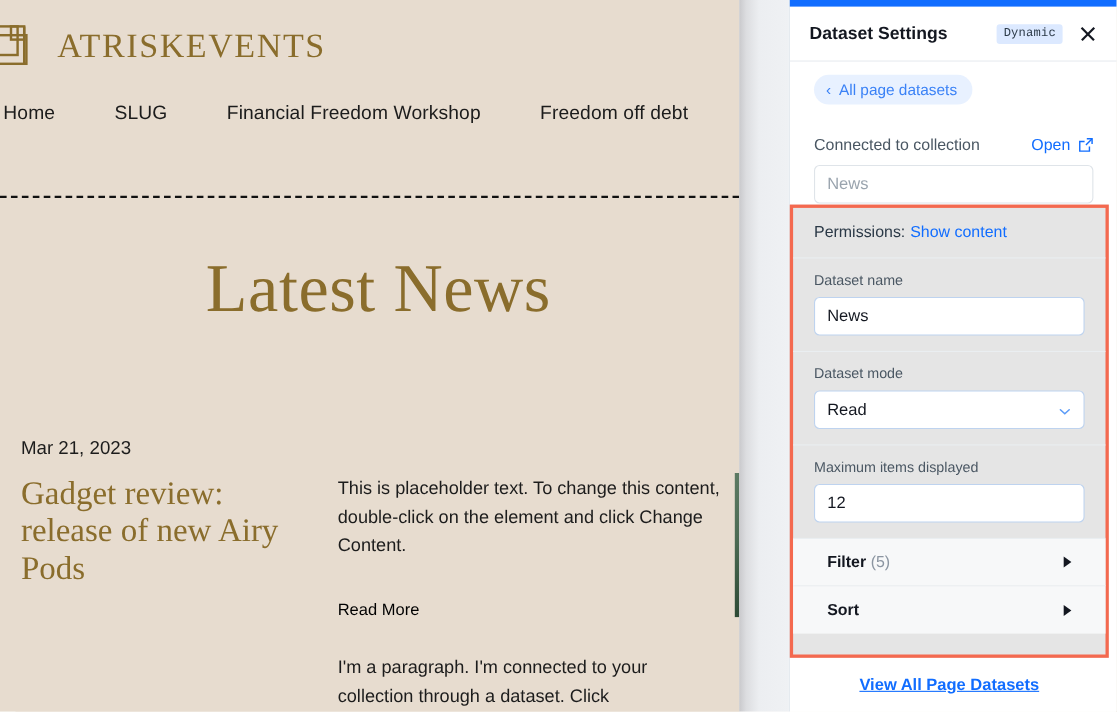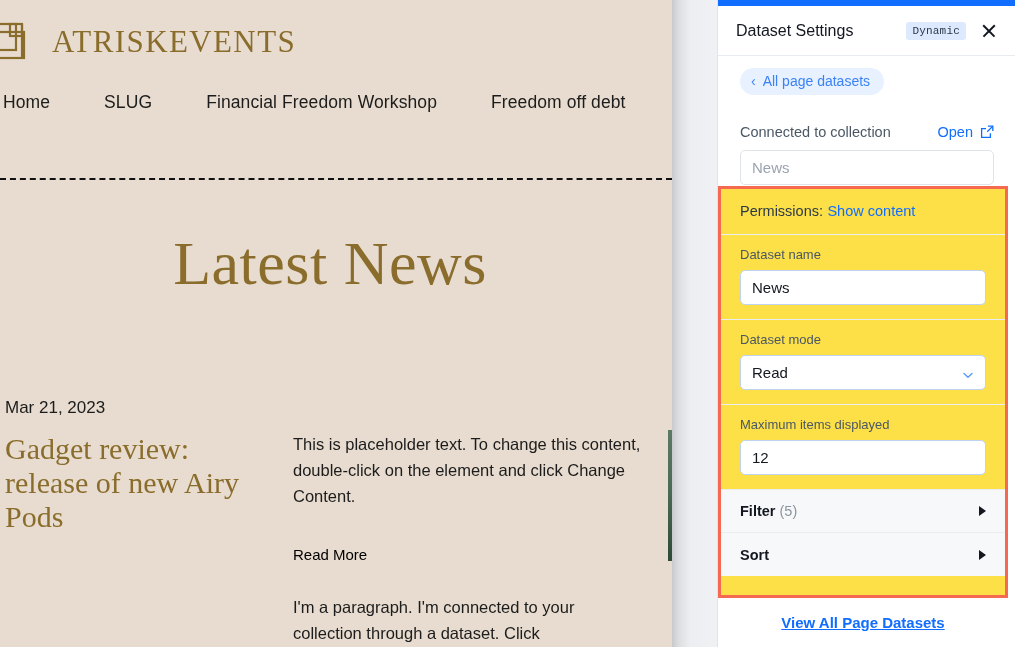--- a/index.html
+++ b/index.html
@@ -41,21 +41,21 @@
   #nav .nav-item {
     font-size: 17.5px; color: #1c1c1c; cursor: pointer;
     padding: 0 27px; letter-spacing: .1px;
   }
   #dashline {
     position: absolute; left: 0; top: 178px; width: 672px; height: 0;
     border-top: 2px dashed #111;
   }
 
   #site-body {
-    position: absolute; left: 0; top: 180px; width: 672px; height: 467px;
+    position: absolute; left: 14px; top: 180px; width: 672px; height: 467px;
     background: #e7dccf;
   }
   #latest-news {
     position: absolute; left: 0; top: 52px; width: 660px;
     text-align: center;
     font-family: "Liberation Serif", serif;
     font-weight: 400; font-size: 62px; line-height: 1;
     color: #8a6d2c;
     letter-spacing: .5px;
   }
@@ -108,21 +108,21 @@
   #panel-topbar {
     position: absolute; left: 0; top: 0; width: 298px; height: 6px;
     background: #116dff;
   }
   #panel-header {
     position: absolute; left: 0; top: 6px; width: 298px; height: 50px;
     border-bottom: 1px solid #e8ecf0;
     display: flex; align-items: center; padding: 0 18px;
   }
   #panel-title {
-    font-size: 16px; font-weight: normal; color: #131720;
+    font-size: 16px; font-weight: bold; color: #131720;
     flex: 1;
   }
   #dynamic-badge {
     font-family: "Liberation Mono", monospace;
     font-size: 11px; color: #2b3947;
     background: #dce9ff; border-radius: 3px;
     padding: 3px 6px 3px 6px; margin-right: 14px;
     letter-spacing: .2px;
   }
   #close-btn {
@@ -164,21 +164,21 @@
     background: #fff;
     display: flex; align-items: center; padding: 0 11px;
     font-size: 15px; color: #9aa4ae;
   }
 
   
   #highlight {
     position: absolute; left: 0; top: 186px;
     width: 290px; height: 412px;
     border: 3px solid #f4694f;
-    background: #fde047;
+    background: #e5e5e5;
   }
   .sec { border-bottom: 1px solid #eaeef1; padding: 12px 19px 14px 19px; }
   .sec:last-child { border-bottom: none; }
   #permissions-sec { padding: 13px 19px 14px 19px; }
   #permissions-text { font-size: 14.5px; color: #2b3947; }
 
   .field-label { font-size: 13px; color: #4a5763; margin-bottom: 8px; }
   .field-box {
     width: 246px; height: 35px;
     border: 1px solid #bed3ef; border-radius: 5px;
@@ -186,21 +186,21 @@
     padding: 0 11px; font-size: 15px; color: #131720;
     cursor: text;
   }
   .field-box.select { cursor: pointer; }
   .field-box .val { flex: 1; }
   .caret { width: 12px; height: 12px; }
 
   .row-collapse {
     height: 43px; background: #f7f8f9;
     border-bottom: 1px solid #eaeef1;
-    display: flex; align-items: center; padding: 0 19px;
+    display: flex; align-items: center; padding: 0 31px;
     cursor: pointer;
   }
   .row-collapse .rl { font-size: 14.5px; font-weight: bold; color: #131720; flex: 1; }
   .row-collapse .rl .cnt { color: #8b95a1; font-weight: normal; }
   .row-collapse .tri {
     width: 0; height: 0;
     border-left: 7px solid #131720;
     border-top: 5px solid transparent;
     border-bottom: 5px solid transparent;
   }

